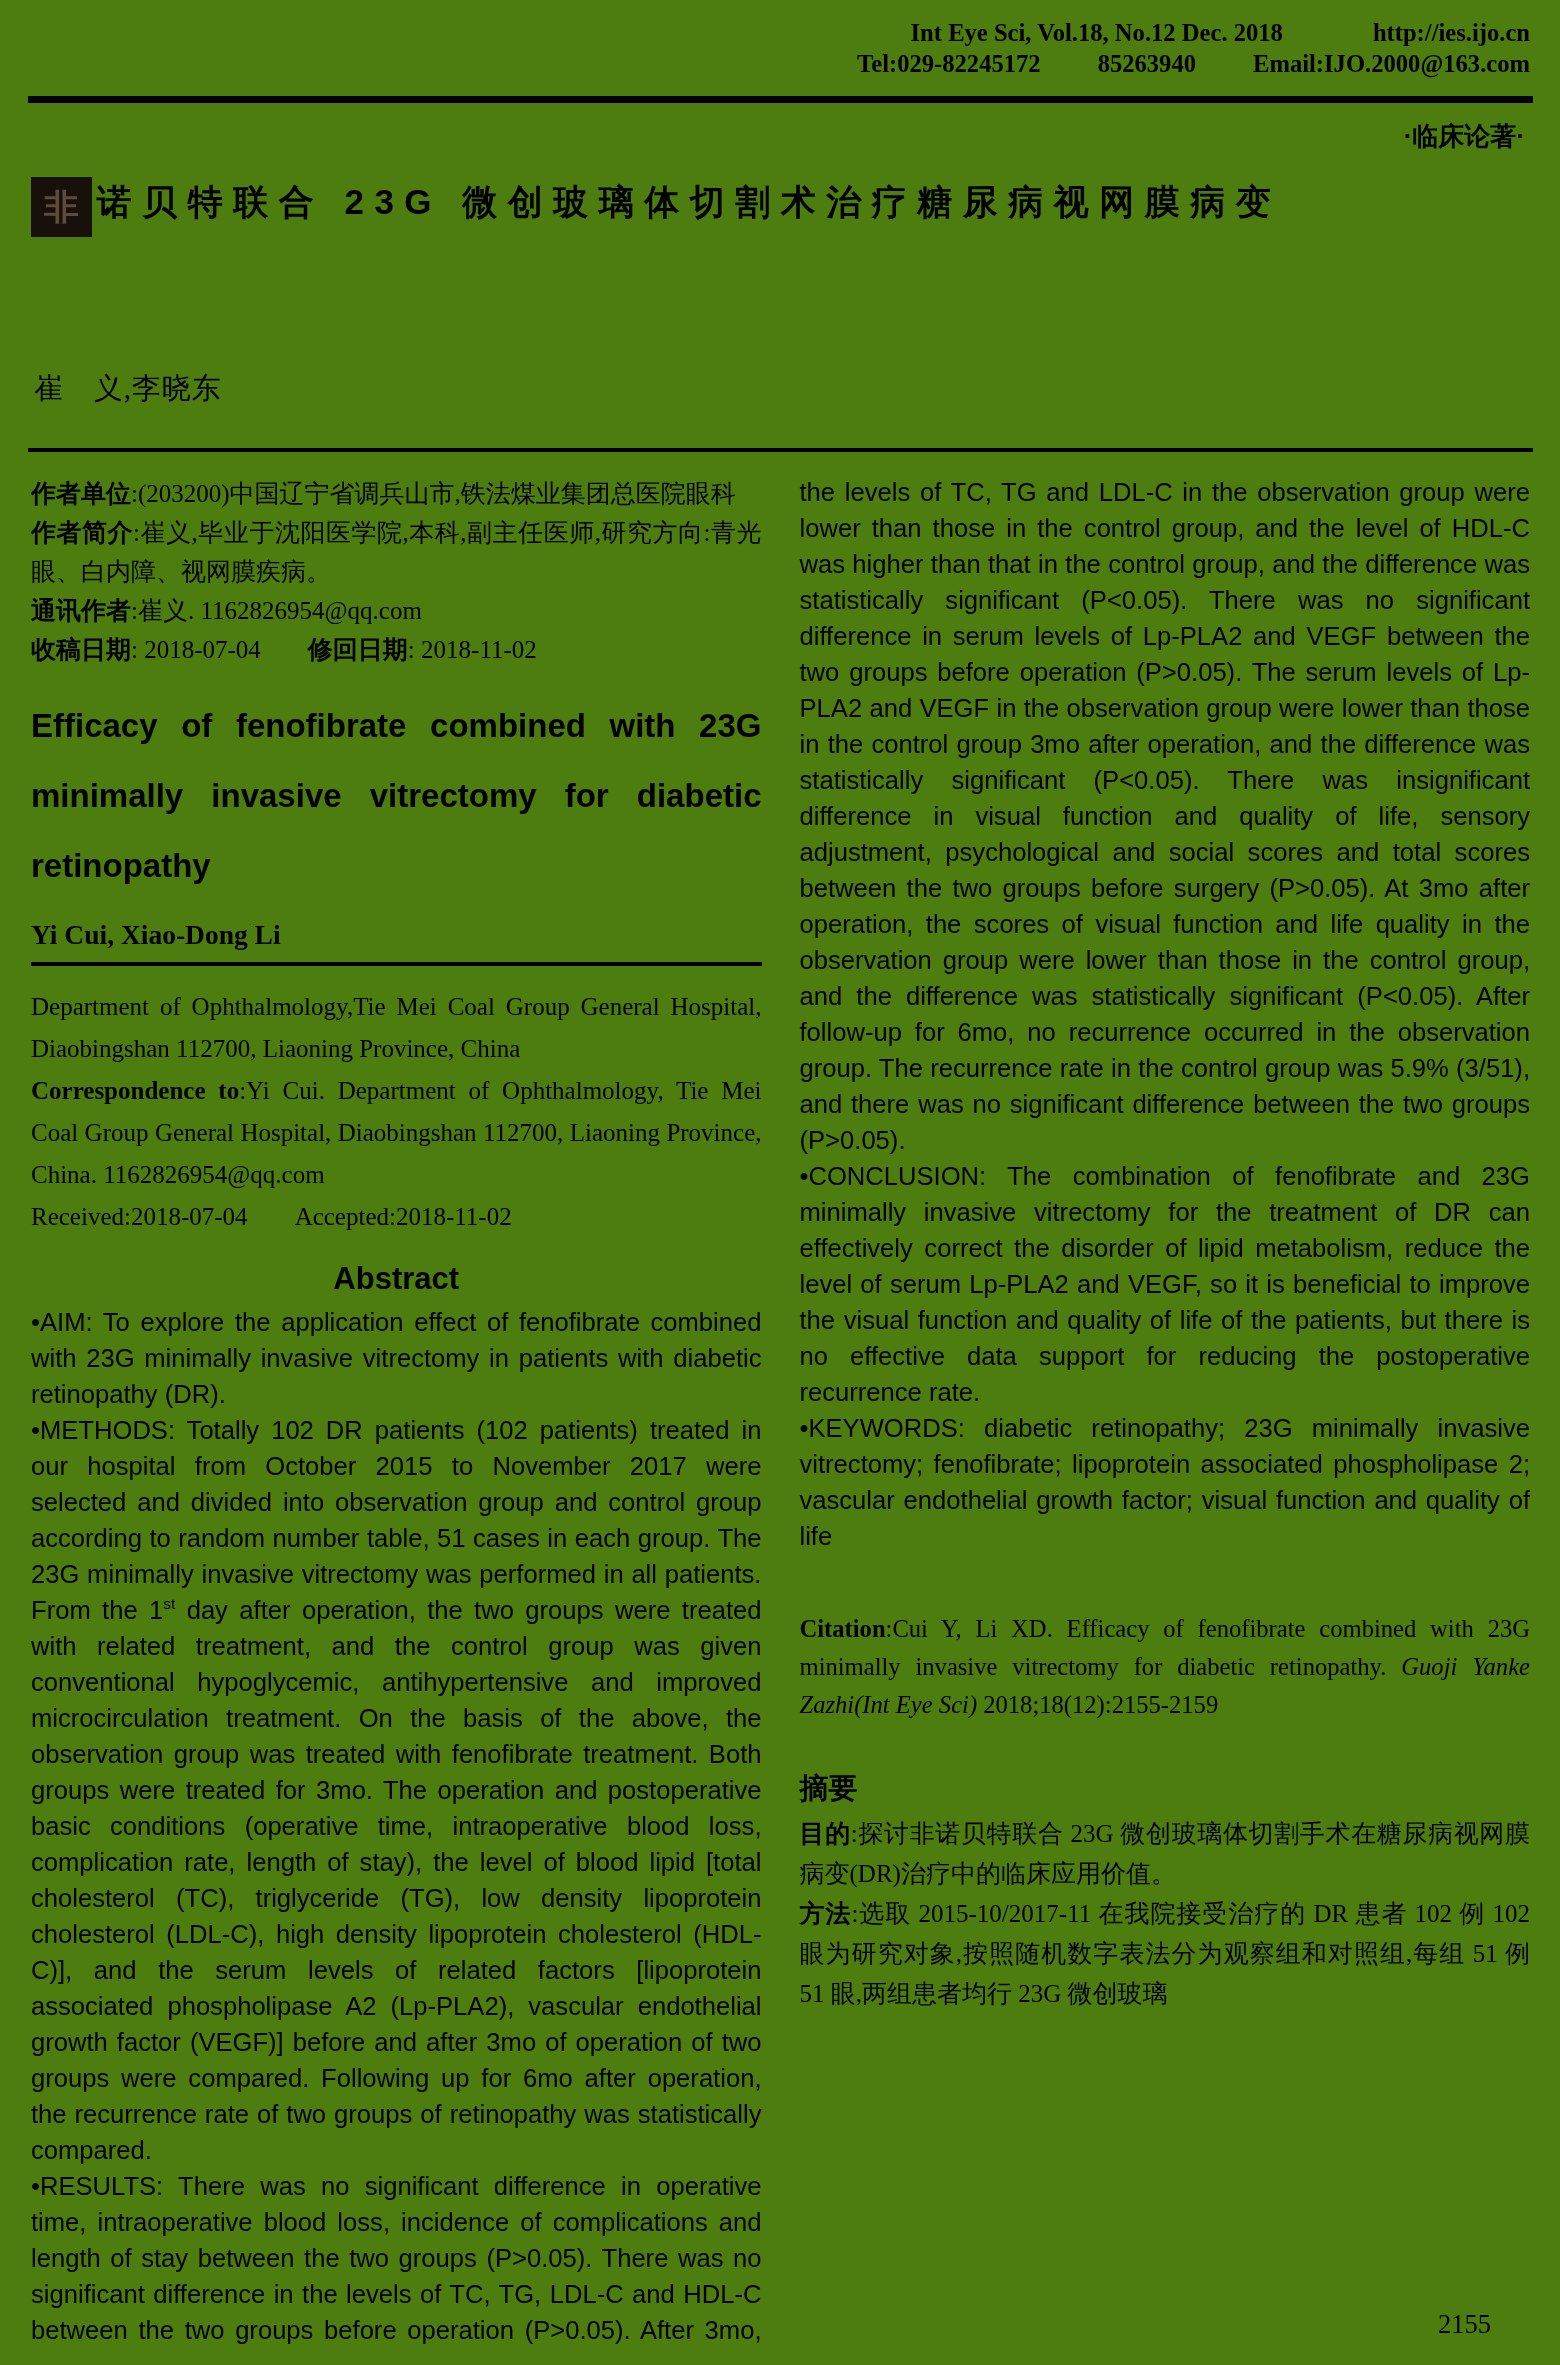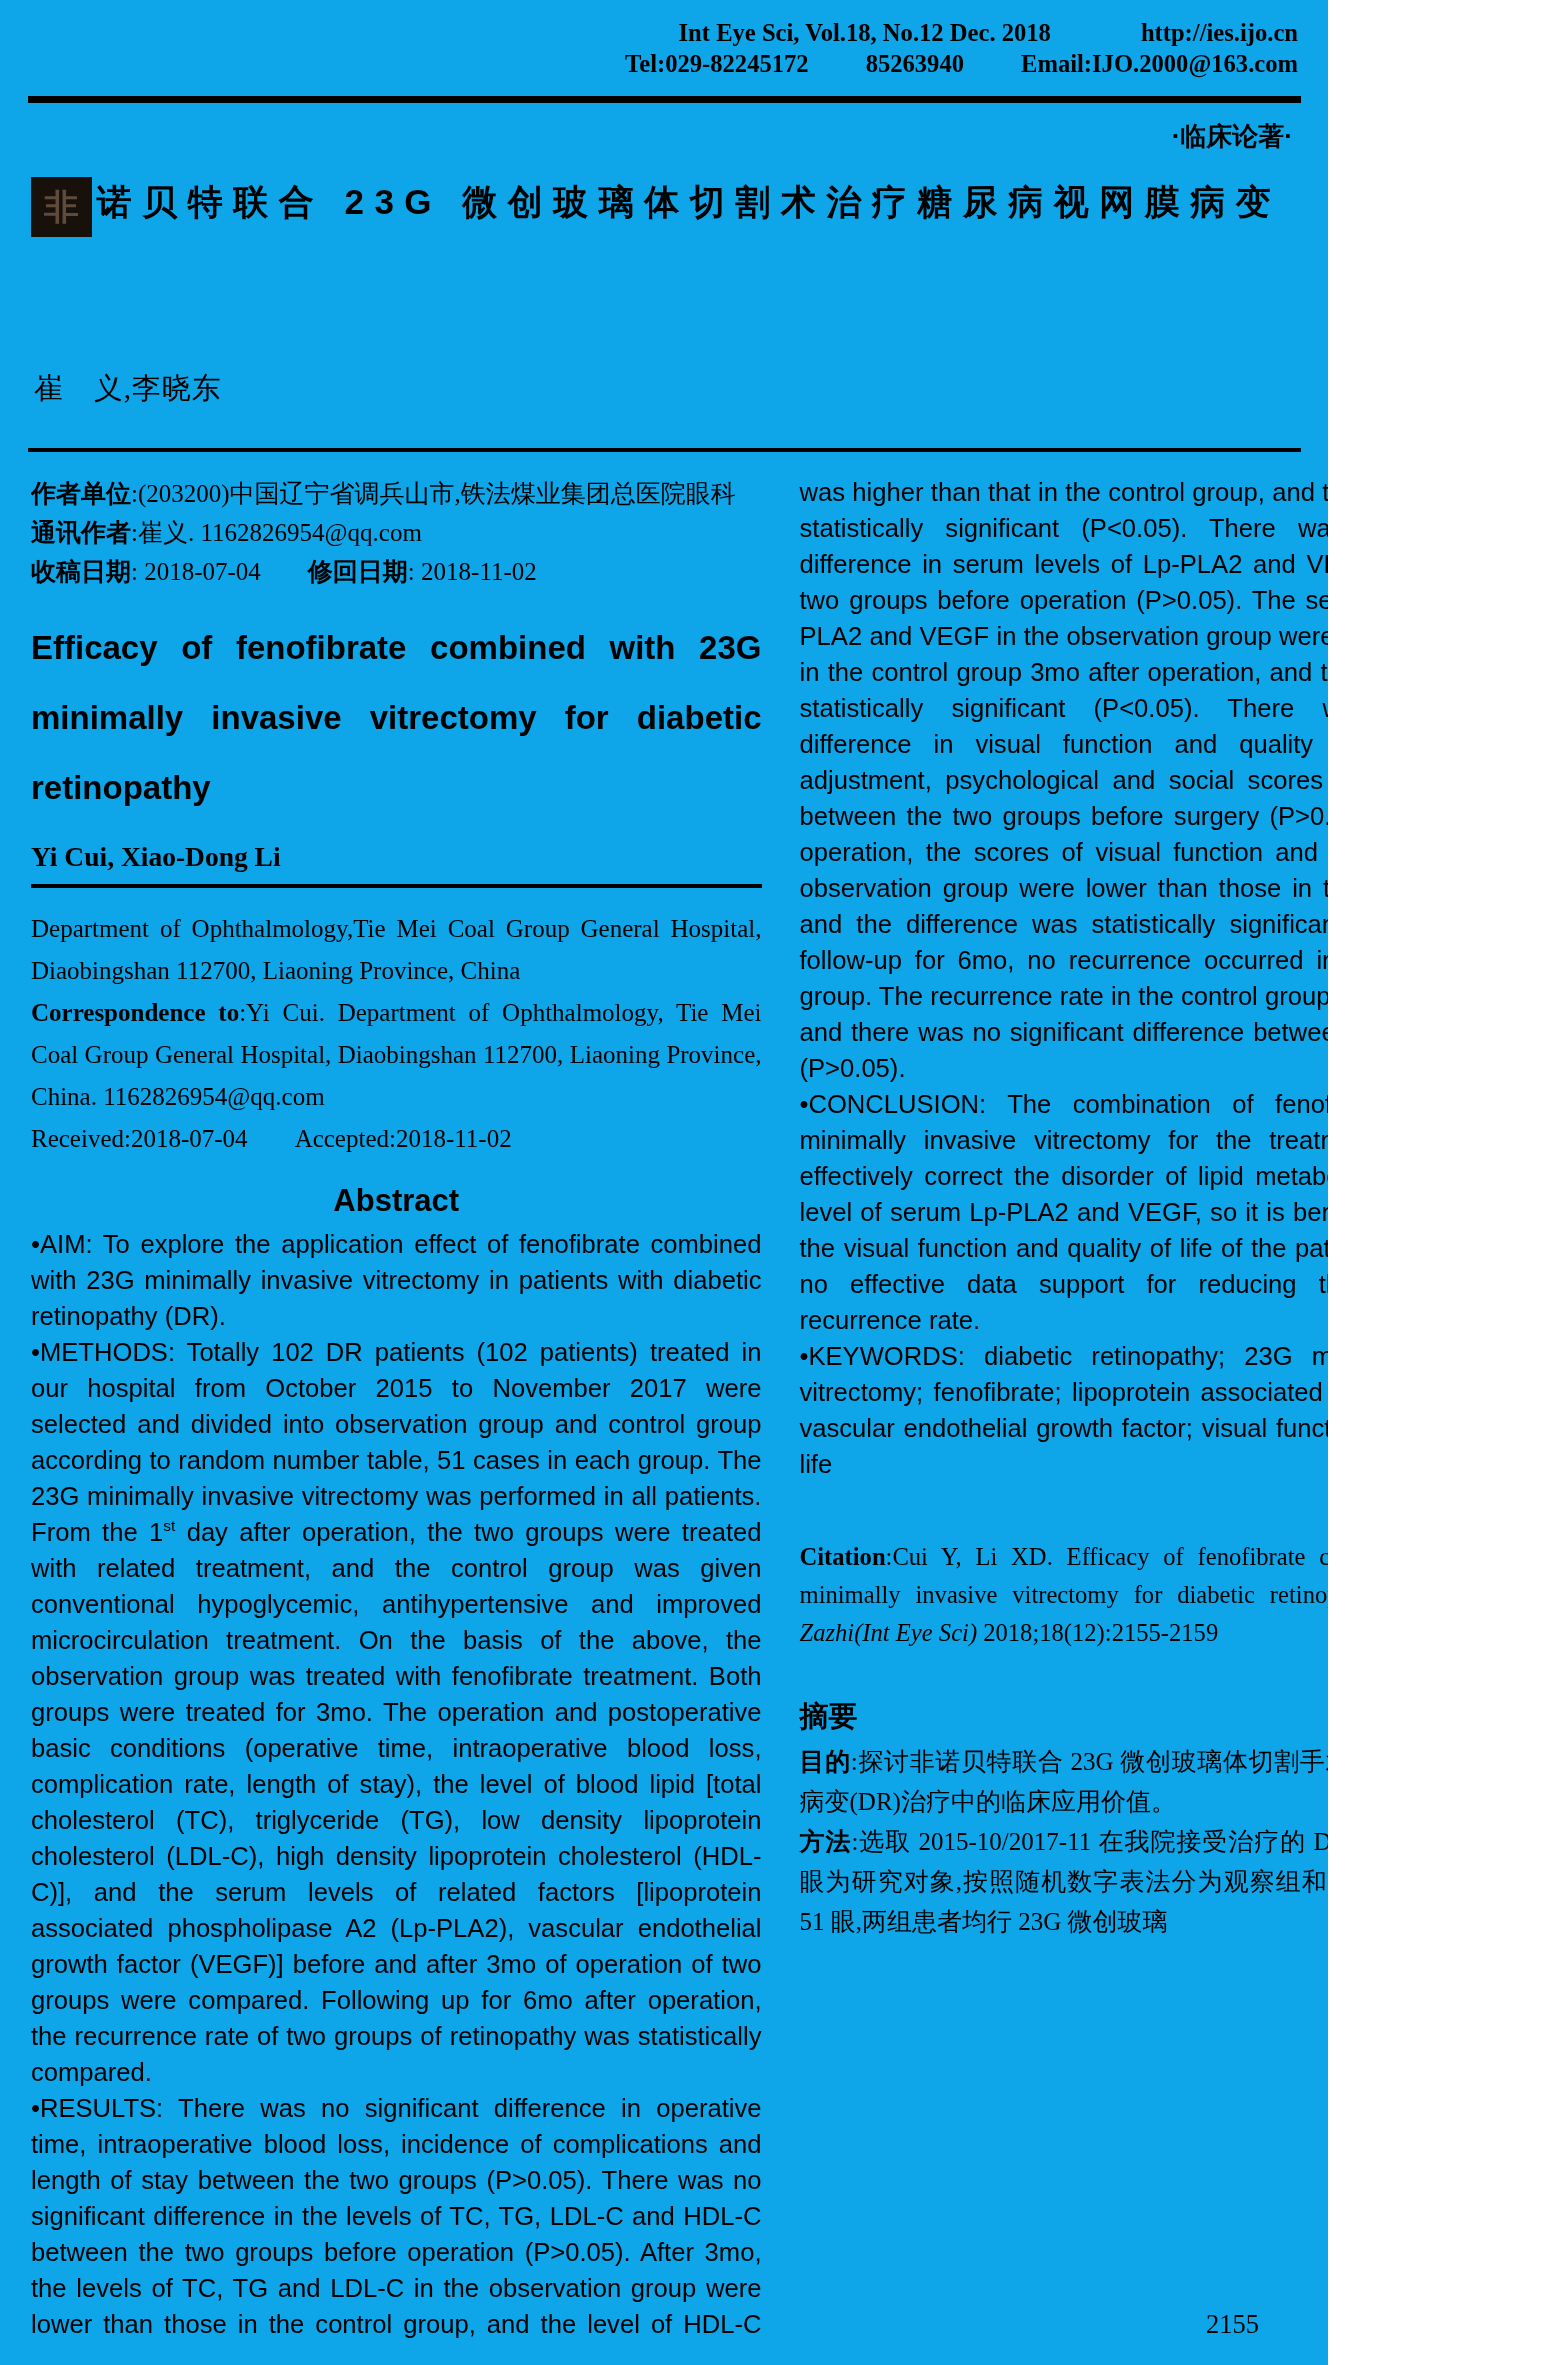--- a/index.html
+++ b/index.html
@@ -1,17 +1,17 @@
 <!DOCTYPE html>
 <html style="font-size:7.6px"><head>
 <meta charset="utf-8">
 <style>
   html,body { margin:0; padding:0; background:#ffffff; }
   .page {
-    position:relative; width:1328px; height:2366px; background:#0ea5e9;
+    position:relative; width:1560px; height:2366px; background:#4d7c0f;
     color:#000; font-family:"Liberation Serif", serif; overflow:hidden;
   }
 
   
   .masthead { position:absolute; top:17px; right:30px; font-weight:700; font-size:24.6px; line-height:31px; }
   .m-row { display:flex; justify-content:flex-end; align-items:baseline; }
   .sp-lg { display:inline-block; width:90px; }
   .sp-md { display:inline-block; width:57px; }
   .rule-top { position:absolute; left:27.5px; right:27.5px; top:96px; height:6.6px; background:#000; }
   .section-label { position:absolute; top:119px; right:35px; font-size:26px; font-weight:700; font-family:"Liberation Sans", sans-serif; }
@@ -92,20 +92,21 @@
   <h1 class="title-cn"><span class="dropcap" id="dropcap" style="background: rgb(23, 16, 11); color: rgb(94, 75, 59);">非</span><span>诺贝特联合 23G 微创玻璃体切割术治疗糖尿病视网膜病变</span></h1>
 
   <div class="authors-cn">崔　义,李晓东</div>
 
   <div class="rule-authors"></div>
 
   <div class="columns">
 
     <section class="fn">
       <p><b>作者单位</b><span>:(203200)中国辽宁省调兵山市,铁法煤业集团总医院眼科</span></p>
+      <p><b>作者简介</b><span>:崔义,毕业于沈阳医学院,本科,副主任医师,研究方向:青光眼、白内障、视网膜疾病。</span></p>
       <p><b>通讯作者</b><span>:崔义. 1162826954@qq.com</span></p>
       <p><b>收稿日期</b><span>: 2018-07-04</span><span class="gap-md"></span><b>修回日期</b><span>: 2018-11-02</span></p>
     </section>
 
     <h2 class="title-en">Efficacy of fenofibrate combined with 23G minimally invasive vitrectomy for diabetic retinopathy</h2>
     <div class="authors-en">Yi Cui, Xiao-Dong Li</div>
     <div class="rule-col"></div>
 
     <section class="affil">
       <p>Department of Ophthalmology,Tie Mei Coal Group General Hospital, Diaobingshan 112700, Liaoning Province, China</p>

